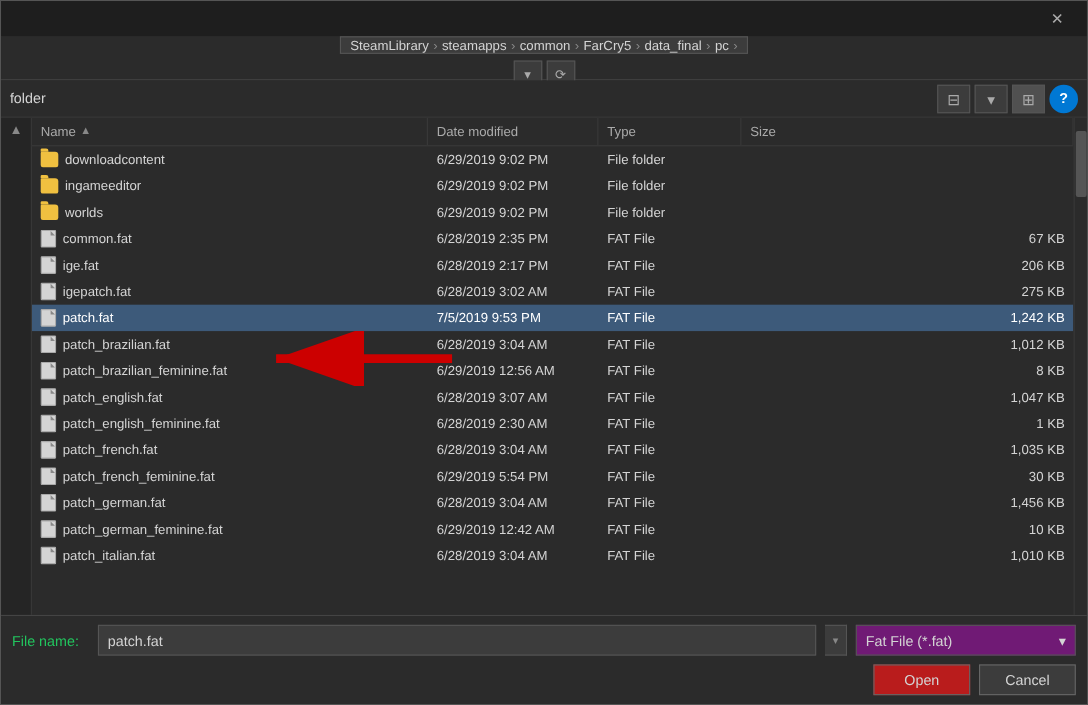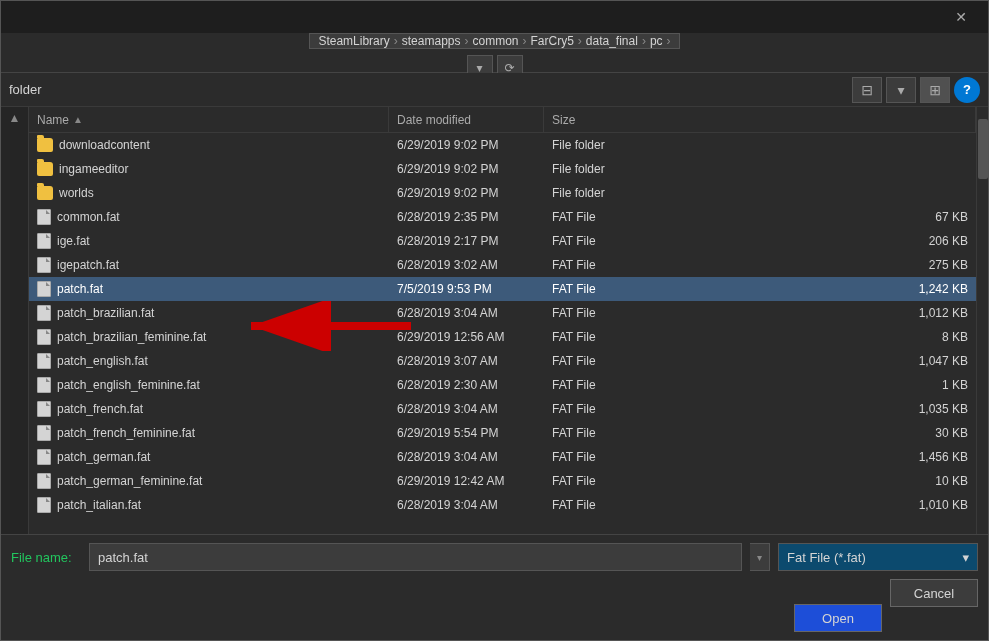--- a/index.html
+++ b/index.html
@@ -339,21 +339,21 @@
       border-left: none;
       display: flex;
       align-items: center;
       justify-content: center;
       cursor: pointer;
       color: #888;
       font-size: 10px;
     }
     .filetype-select {
       width: 200px;
-      background: #0c4a6e;
+      background: #701a75;
       border: 1px solid #555;
       color: #d4d4d4;
       height: 28px;
       padding: 0 8px;
       font-size: 13px;
       display: flex;
       align-items: center;
       justify-content: space-between;
       cursor: pointer;
     }
@@ -367,21 +367,21 @@
       height: 28px;
       background: #3c3c3c;
       border: 1px solid #666;
       color: #d4d4d4;
       font-size: 13px;
       cursor: pointer;
       display: flex;
       align-items: center;
       justify-content: center;
     }
-    .dialog-btn.primary { background: #1d4ed8; margin-top: 25px; }
+    .dialog-btn.primary { background: #b91c1c; }
 
     
     .right-scrollbar {
       width: 12px;
       background: #2b2b2b;
       border-left: 1px solid #3a3a3a;
       display: flex;
       flex-direction: column;
       align-items: center;
       flex-shrink: 0;
@@ -449,20 +449,23 @@
     <div class="file-list-area">
 
       <div class="col-headers">
         <div class="col-header name">
           <span>Name</span>
           <span class="col-header-arrow">▲</span>
         </div>
         <div class="col-header date">
           <span>Date modified</span>
         </div>
+        <div class="col-header type">
+          <span>Type</span>
+        </div>
         <div class="col-header size">
           <span>Size</span>
         </div>
       </div>
 
       <div class="file-list" id="file-list-container">
       <div class="file-row">
             <div class="file-cell name">
               <div class="folder-icon"></div>
               <span>downloadcontent</span>

